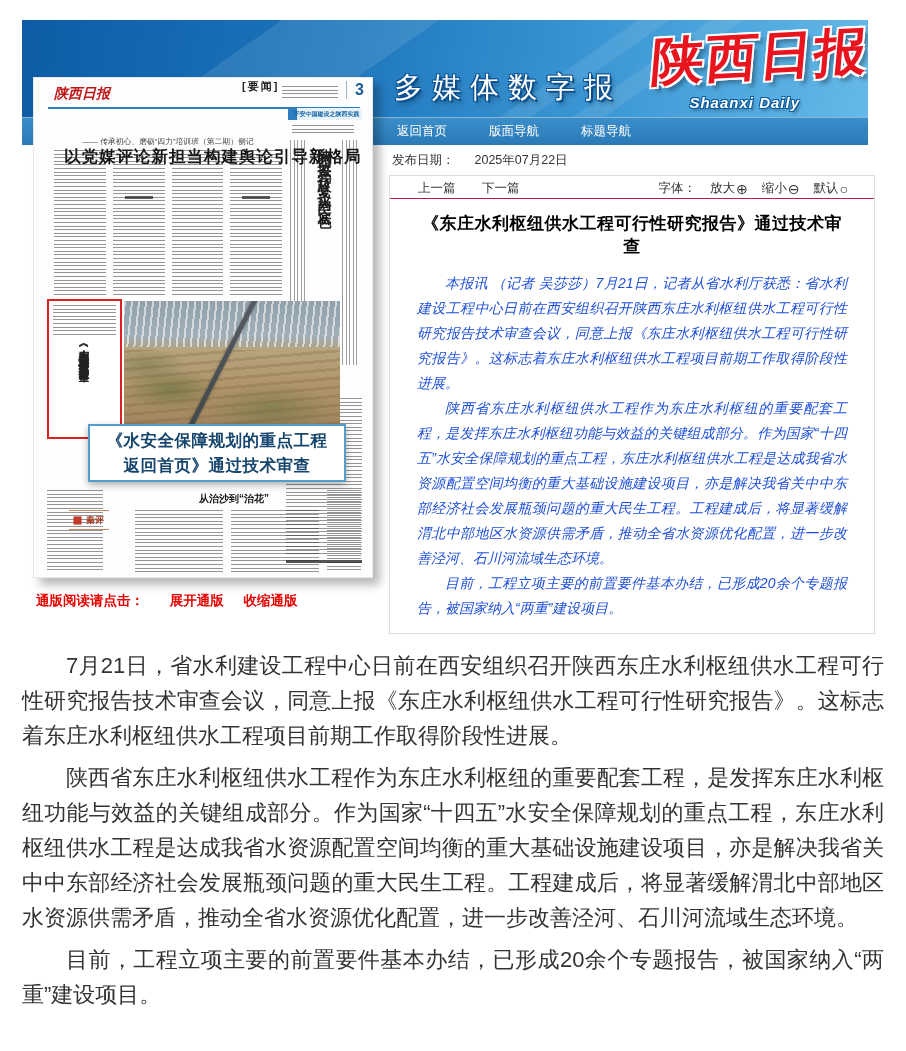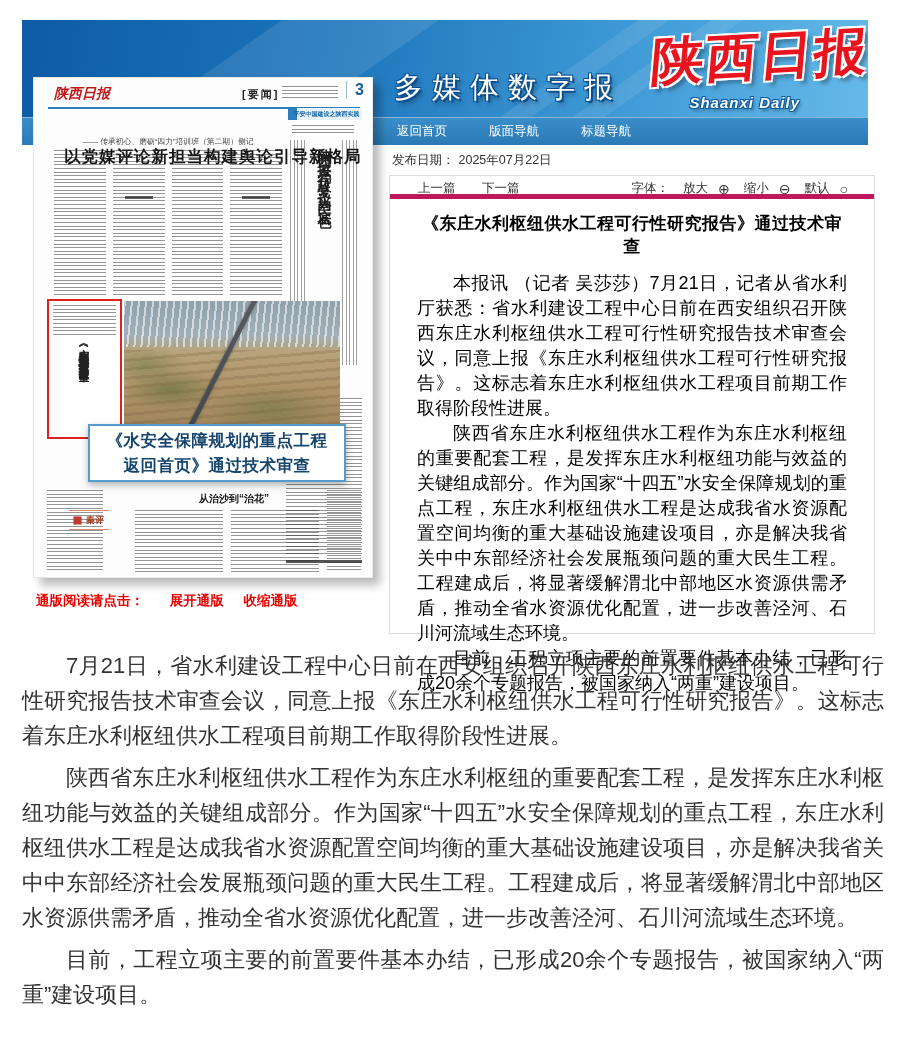--- a/index.html
+++ b/index.html
@@ -20,41 +20,41 @@
     text-shadow:-2px -2px 0 #fff,2px -2px 0 #fff,-2px 2px 0 #fff,2px 2px 0 #fff,5px 5px 4px rgba(0,0,0,.35); }
   .brand-en { position:absolute; right:68px; top:74px; font-size:15px; font-weight:bold; font-style:italic; color:#fff; letter-spacing:1px;
     text-shadow:1px 1px 0 #0c5a9e,-1px -1px 0 #0c5a9e,1px -1px 0 #0c5a9e,-1px 1px 0 #0c5a9e,2px 3px 3px rgba(0,0,0,.35); }
   .nav-strip { position:absolute; left:0; bottom:0; width:100%; height:28px;
     background:linear-gradient(180deg,#3a8ec9,#2a79b6); border-top:1px solid rgba(255,255,255,.45);
     display:flex; align-items:center; padding-left:375px; gap:42px; }
   .nav-link { color:#fff; font-size:12.5px; cursor:pointer; white-space:nowrap; }
 
   
   .date-row { position:absolute; left:392px; top:152px; font-size:12.5px; color:#333; }
-  .date-row .lbl { margin-right:4px; }
+  .date-row .lbl { margin-right:20px; }
 
   
   .article-box { position:absolute; left:389px; top:175px; width:486px; height:459px; border:1px solid #dcdcdc; background:#fff; }
-  .toolbar { position:relative; height:23px; border-bottom:5px solid #be185d; font-size:12.5px; color:#333; }
+  .toolbar { position:relative; height:23px; border-bottom:1px solid #be185d; font-size:12.5px; color:#333; }
   .toolbar .prev { position:absolute; left:28px; top:4px; cursor:pointer; }
   .toolbar .next { position:absolute; left:92px; top:4px; cursor:pointer; }
   .font-controls { position:absolute; right:26px; top:4px; display:flex; gap:14px; align-items:center; }
-  .font-controls .fc { cursor:pointer; display:flex; align-items:center; gap:10px; }
+  .font-controls .fc { cursor:pointer; display:flex; align-items:center; gap:1px; }
   .font-controls .ic { font-size:14px; line-height:1; }
   .a-title { margin-top:13px; padding:0 30px; text-align:center; font-size:17px; font-weight:bold; color:#000; letter-spacing:.5px; }
-  .a-body { margin-top:13px; padding:0 27px; font-size:18px; line-height:25px; text-align:justify; color:#000000; }
+  .a-body { margin-top:13px; padding:0 27px; font-size:14px; line-height:25px; text-align:justify; color:#1d4ed8;font-style:italic; }
   .a-body p { text-indent:2em; margin:0; }
 
   
   .newspaper { position:absolute; left:33px; top:77px; width:340px; height:501px; background:#fdfdfd;
     border:1px solid #e8e8e8; box-shadow:7px 7px 9px rgba(0,0,0,.28); z-index:3; cursor:pointer; }
   .tt  { background-image:repeating-linear-gradient(to bottom, rgba(45,45,45,.5) 0 1px, transparent 1px 3.6px); }
   .ttv { background-image:repeating-linear-gradient(to right,  rgba(45,45,45,.45) 0 1px, transparent 1px 3.6px); }
   .np-logo { position:absolute; left:20px; top:7px; font-family:"Liberation Serif",serif; font-size:14px; font-weight:bold; font-style:italic; color:#c01818; }
-  .np-section { position:absolute; left:208px; top:9px; font-size:11px; font-weight:bold; color:#222; letter-spacing:2px; }
+  .np-section { position:absolute; left:208px; top:1px; font-size:11px; font-weight:bold; color:#222; letter-spacing:2px; }
   .np-date { position:absolute; right:34px; top:8px; width:56px; height:12px; }
   .np-pagenum { position:absolute; right:8px; top:3px; font-size:16px; font-weight:bold; color:#1a5c9c; border-left:1px solid #9db8cc; padding-left:8px; }
   .np-rule { position:absolute; left:14px; top:29px; width:312px; height:2px; background:#2e7dbd; }
   .np-headline { position:absolute; left:30px; top:36px; width:232px; text-align:center; font-size:16.5px; font-weight:bold; color:#141414; letter-spacing:1px; white-space:nowrap;margin-top:32px; }
   .np-subhead { position:absolute; left:18px; top:58px; width:232px; text-align:center; font-size:10px; color:#444; transform:scale(.78); transform-origin:center top; white-space:nowrap; }
   .np-cols { position:absolute; left:20px; top:72px; width:228px; height:146px; display:flex; gap:7px; }
   .np-cols .col { flex:1; position:relative; }
   .np-cols .col .fill { position:absolute; inset:0; }
   .np-cols .col .sh { position:absolute; left:12px; right:12px; top:46px; height:3px; background:rgba(30,30,30,.7); }
   .np-banner { position:absolute; left:254px; top:30px; width:74px; height:12px; background:linear-gradient(90deg,#2f7fc0 0 12%, #e8f3fa 12%); display:flex; align-items:center; }

